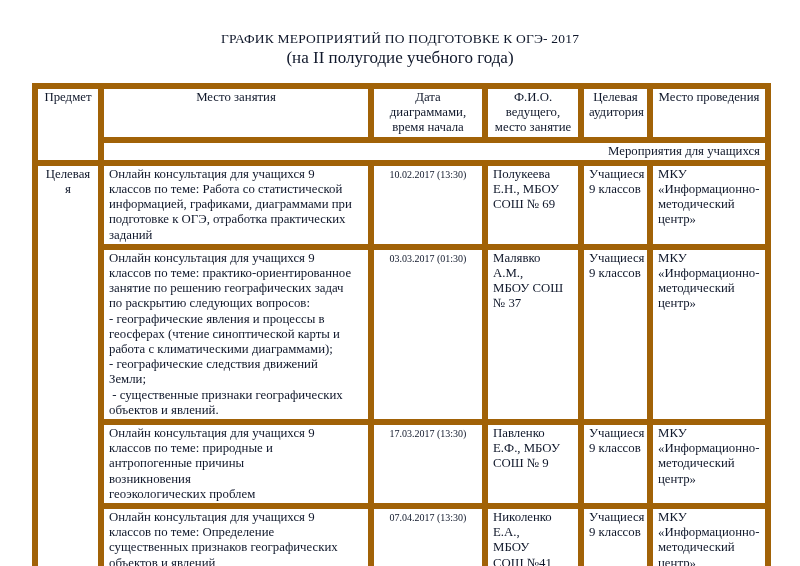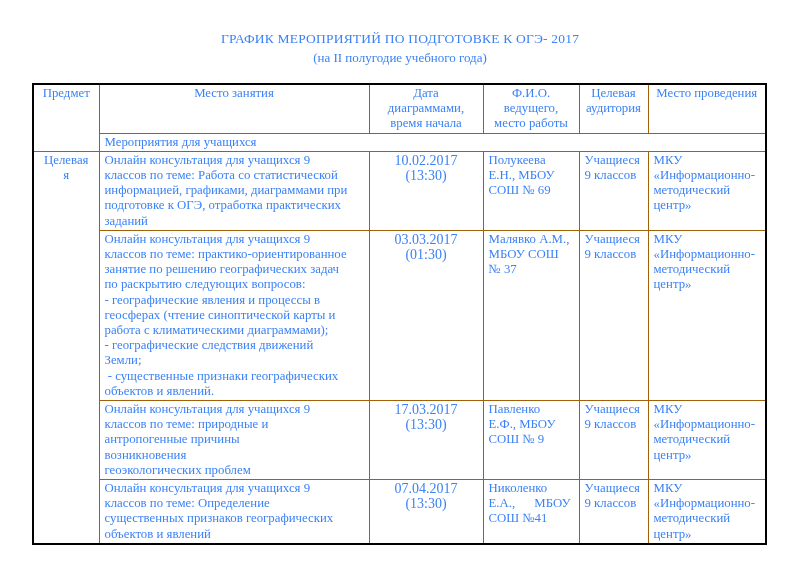--- a/index.html
+++ b/index.html
@@ -1,69 +1,69 @@
 <!DOCTYPE html>
 <html lang="ru"><head>
 <meta charset="utf-8">
 <style>
   html,body{margin:0;padding:0;background:#fff;}
   .page{
     position:relative;
     width:800px;height:566px;
     background:#ffffff;
-    color:#3b82f6;
+    color:#0f172a;
     font-family:"Liberation Serif","DejaVu Serif",serif;
     overflow:hidden;
     box-sizing:border-box;
   }
   .title{
     padding-top:31px;
     text-align:center;
     font-size:13.5px;
     line-height:16px;
     letter-spacing:0.2px;
     white-space:pre-wrap;
   }
   .subtitle{
     margin-top:3px;
     text-align:center;
-    font-size:13px;
+    font-size:17px;
     line-height:16px;
     white-space:pre-wrap;
   }
   table.schedule{
     margin:17px 0 0 32px;
     width:733px;
     table-layout:fixed;
     border-collapse:collapse;
     border:2px solid #000;
     font-size:12.8px;
     line-height:15.2px;
   }
   table.schedule td{
-    border:1px solid #a16207;
+    border:6px solid #a16207;
     vertical-align:top;
     padding:1px 5px;
     white-space:pre-wrap;
     overflow:hidden;
     box-sizing:border-box;
   }
   td.hc{text-align:center;}
   tr.h-head>td{height:42px;}
   tr.h-sec>td{height:17px;}
   tr.r1>td{height:72px;}
   tr.r2>td{height:166px;}
   tr.r3>td{height:75px;}
   tr.r4>td{height:62px;}
-  td.section{text-align:left;padding:0 2px;}
+  td.section{text-align:right;padding:0 2px;}
   td.subject{text-align:center;}
   td.date{
     text-align:center;
     white-space:nowrap;
-    font-size:14px;
+    font-size:10px;
     padding:1px 1px;
   }
 </style>
 </head>
 <body>
 
 <div class="page">
   <div class="title">ГРАФИК МЕРОПРИЯТИЙ ПО ПОДГОТОВКЕ К ОГЭ- 2017</div>
   <div class="subtitle">(на II полугодие учебного года)</div>
 
@@ -77,21 +77,21 @@
       <col style="width:118px">
     </colgroup>
     <tbody>
       <tr class="h-head">
         <td class="hc" rowspan="2">Предмет</td>
         <td class="hc">Место занятия</td>
         <td class="hc">Дата диаграммами,
 время начала</td>
         <td class="hc">Ф.И.О.
 ведущего,
-место работы</td>
+место занятие</td>
         <td class="hc">Целевая
 аудитория</td>
         <td class="hc">Место проведения</td>
       </tr>
       <tr class="h-sec">
         <td class="section" colspan="5">Мероприятия для учащихся</td>
       </tr>
       <tr class="r1">
         <td class="subject" rowspan="4">Целевая
 я</td>

